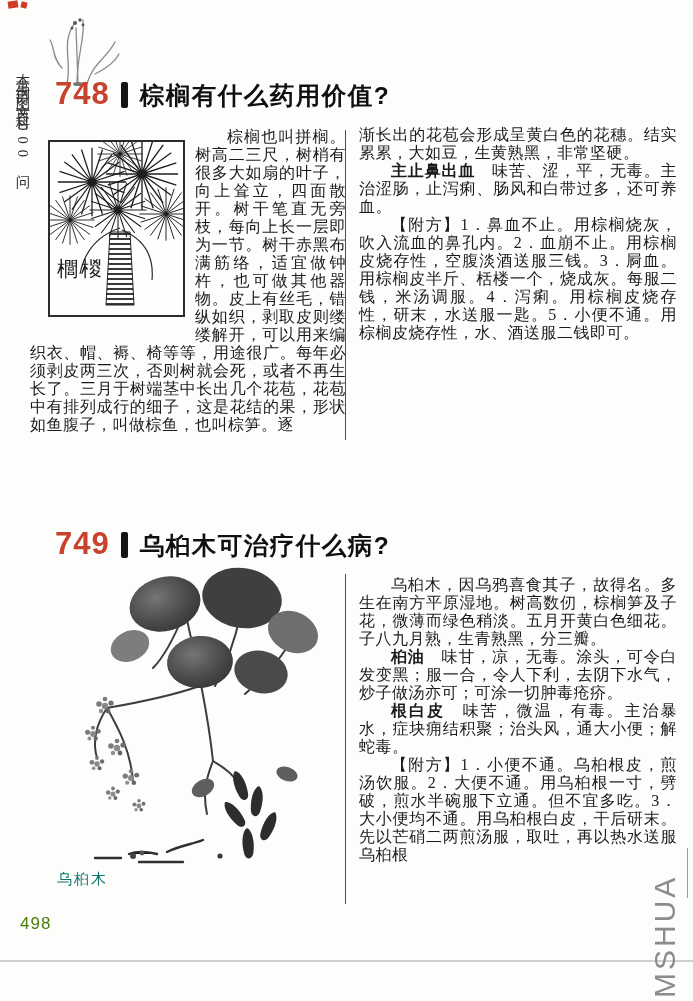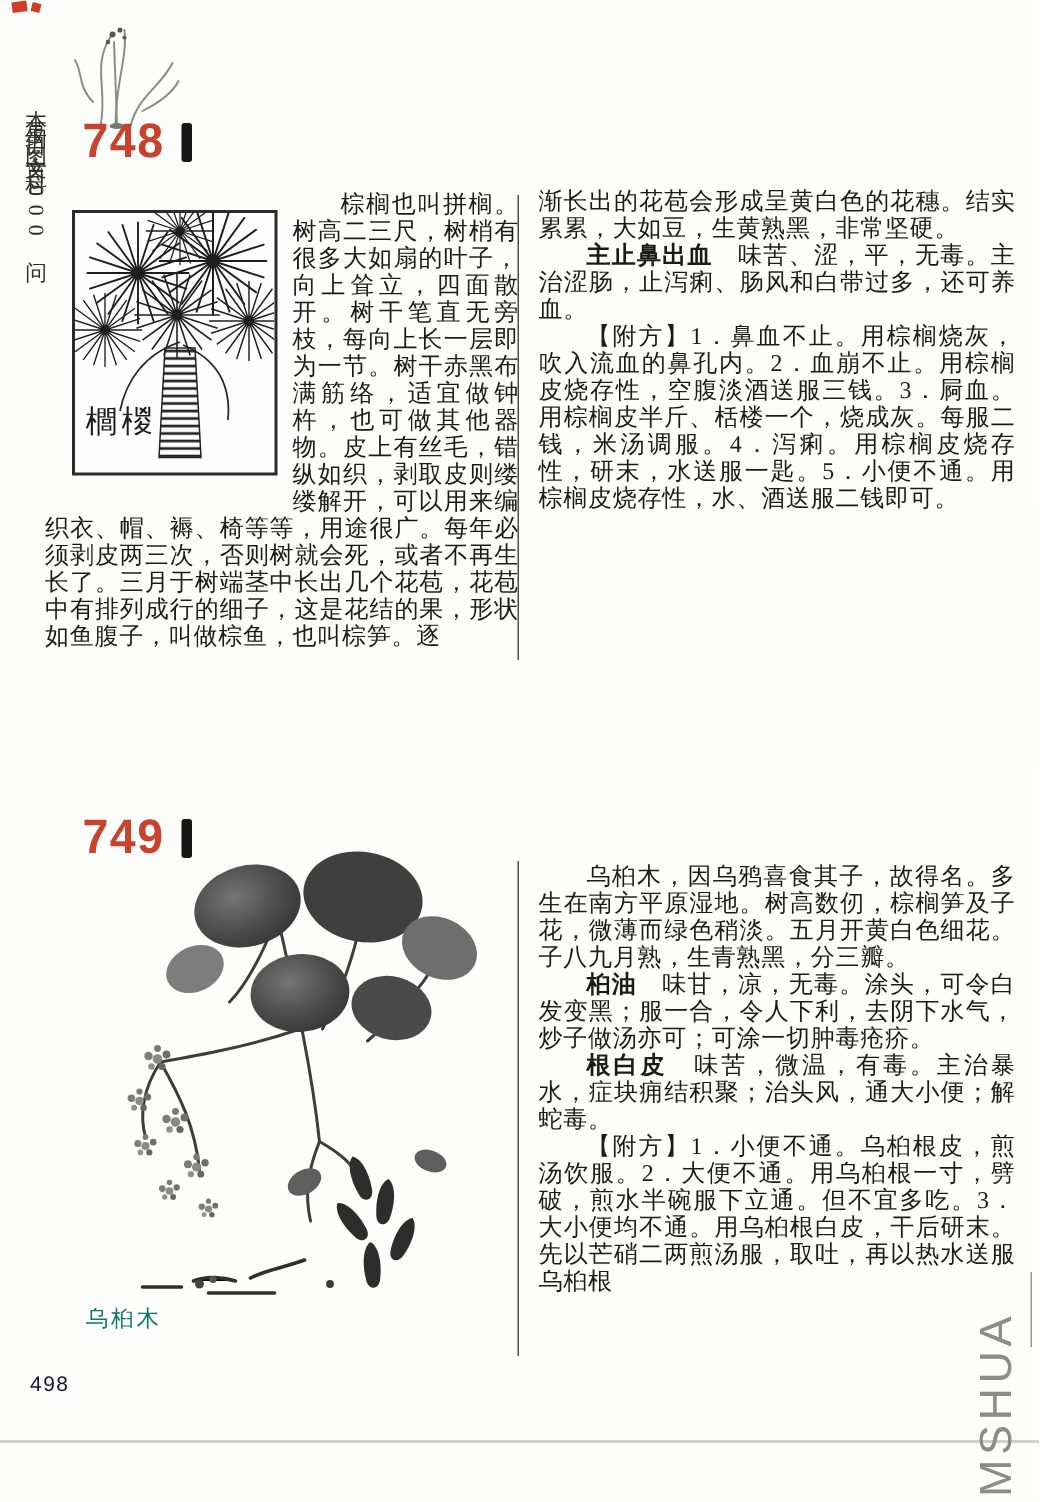--- a/index.html
+++ b/index.html
@@ -18,21 +18,21 @@
   
   .spine-title{
     position:absolute;left:13px;top:62px;height:250px;
     writing-mode:vertical-rl;text-orientation:mixed;
     font-size:14.5px;letter-spacing:6px;color:#2f2f2f;
     font-family:"Liberation Serif","DejaVu Serif",serif;
   }
   
   .sec-header{position:absolute;left:55px;display:flex;align-items:center;}
   .sec-header.s1{top:76px;}
-  .sec-header.s2{top:540px;}
+  .sec-header.s2{top:526px;}
   .sec-num{
     font-family:"Liberation Sans","DejaVu Sans",sans-serif;
     font-weight:900;font-size:31px;color:#c7432e;letter-spacing:1px;
     transform:scaleY(1.04);
   }
   .sec-bar{width:7px;height:26px;background:#151515;border-radius:2px;margin:2px 12px 0 11px;}
   .sec-title{
     font-family:"Liberation Sans","DejaVu Sans",sans-serif;
     font-weight:900;font-size:24.5px;color:#101010;letter-spacing:1.5px;
     white-space:nowrap;margin-top:2px;
@@ -44,37 +44,37 @@
   .para .bold{font-weight:bold;font-family:"Liberation Sans","DejaVu Sans",sans-serif;}
   .leftcol-1{left:30px;top:128px;width:316px;}
   .rightcol-1{left:359px;top:126px;width:318px;}
   .rightcol-2{left:359px;top:576px;width:318px;}
   
   .illus-box{
     float:left;width:133px;height:173px;border:2px solid #2b2b2b;
     margin:12px 10px 14px 18px;position:relative;background:#fefefe;overflow:hidden;
   }
   .illus-caption{
-    position:absolute;left:7px;bottom:20px;
+    position:absolute;left:7px;bottom:32px;
     font-size:21px;letter-spacing:3px;color:#1c1c1c;
     font-family:"Liberation Serif","DejaVu Serif",serif;
   }
   
   .tallow-wrap{position:absolute;left:35px;top:556px;width:315px;height:318px;}
   .tallow-caption{
     position:absolute;left:57px;top:870px;font-size:15px;color:#0f766e;
     font-family:"Liberation Sans","DejaVu Sans",sans-serif;letter-spacing:2px;
   }
   
   .divider{position:absolute;width:1px;background:#4d4d4d;}
   .div1{left:345px;top:130px;height:310px;}
   .div2{left:345px;top:574px;height:330px;}
   
   .page-number{
-    position:absolute;left:20px;top:914px;font-size:14px;color:#0f172a;
+    position:absolute;left:20px;top:914px;font-size:17px;color:#4d7c0f;
     font-family:"Liberation Sans","DejaVu Sans",sans-serif;letter-spacing:1px;
   }
   .footer-rule{position:absolute;left:0;top:960px;width:693px;height:2px;background:#cfcfcf;}
   .artifact-line{position:absolute;left:687px;top:848px;width:1px;height:50px;background:#9a9a9a;}
   
   .watermark{
     position:absolute;left:648px;top:878px;height:120px;
     writing-mode:vertical-rl;transform:rotate(180deg);
     font-family:"Liberation Sans","DejaVu Sans",sans-serif;
     font-size:30px;color:#8c8c8c;letter-spacing:3px;font-weight:500;
@@ -104,20 +104,21 @@
       <circle cx="38" cy="13" r="1.4"></circle>
     </g>
     <ellipse cx="33" cy="72" rx="5" ry="2" fill="#777777"></ellipse>
   </svg>
 
   <div class="spine-title">本草纲目图文百科1000问</div>
 
   <div class="sec-header s1">
     <span class="sec-num">748</span>
     <span class="sec-bar"></span>
+    <span class="sec-title">棕榈有什么药用价值?</span>
   </div>
 
   <div class="col leftcol-1">
 
     <div class="illus-box" id="palm-box">
       <svg width="133" height="173" viewBox="0 0 133 173">
         <defs>
           <path id="burst" fill="none" stroke="#1e1e1e" stroke-width="1.4" d="M0 0L38 0M0 0L36.1 11.7M0 0L30.7 22.3M0 0L22.3 30.7M0 0L11.7 36.1M0 0L0 38M0 0L-11.7 36.1M0 0L-22.3 30.7M0 0L-30.7 22.3M0 0L-36.1 11.7M0 0L-38 0M0 0L-36.1 -11.7M0 0L-30.7 -22.3M0 0L-22.3 -30.7M0 0L-11.7 -36.1M0 0L0 -38M0 0L11.7 -36.1M0 0L22.3 -30.7M0 0L30.7 -22.3M0 0L36.1 -11.7"></path>
           <pattern id="trunkhatch" width="7" height="5" patternUnits="userSpaceOnUse">
             <path d="M0 2 H7" stroke="#222222" stroke-width="1.8"></path>
@@ -142,20 +143,21 @@
 
   <div class="col rightcol-1">
       <p class="para"><span>渐长出的花苞会形成呈黄白色的花穗。结实累累，大如豆，生黄熟黑，非常坚硬。</span></p>
       <p class="para indent"><span class="bold">主止鼻出血</span><span>　味苦、涩，平，无毒。主治涩肠，止泻痢、肠风和白带过多，还可养血。</span></p>
       <p class="para indent"><span>【附方】1．鼻血不止。用棕榈烧灰，吹入流血的鼻孔内。2．血崩不止。用棕榈皮烧存性，空腹淡酒送服三钱。3．屙血。用棕榈皮半斤、栝楼一个，烧成灰。每服二钱，米汤调服。4．泻痢。用棕榈皮烧存性，研末，水送服一匙。5．小便不通。用棕榈皮烧存性，水、酒送服二钱即可。</span></p>
     </div>
 
   <div class="sec-header s2">
     <span class="sec-num">749</span>
     <span class="sec-bar"></span>
+    <span class="sec-title">乌桕木可治疗什么病?</span>
   </div>
 
   <div class="tallow-wrap">
     <svg width="315" height="318" viewBox="0 0 315 318">
       <defs>
         <radialGradient id="leafshade" cx="40%" cy="35%" r="75%">
           <stop offset="0%" stop-color="#757575"></stop>
           <stop offset="60%" stop-color="#4a4a4a"></stop>
           <stop offset="100%" stop-color="#333333"></stop>
         </radialGradient>

